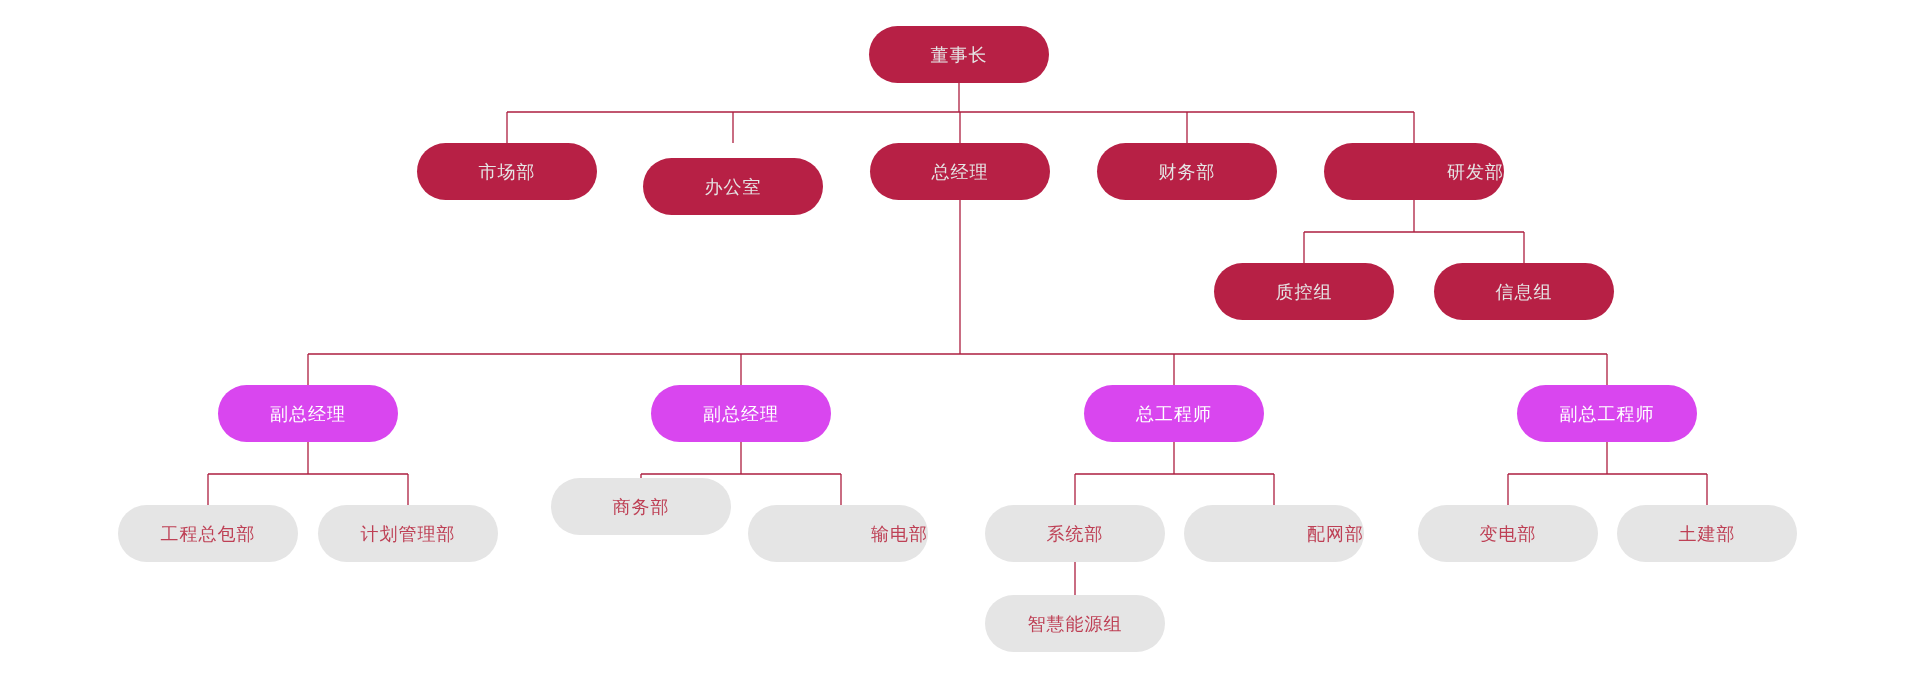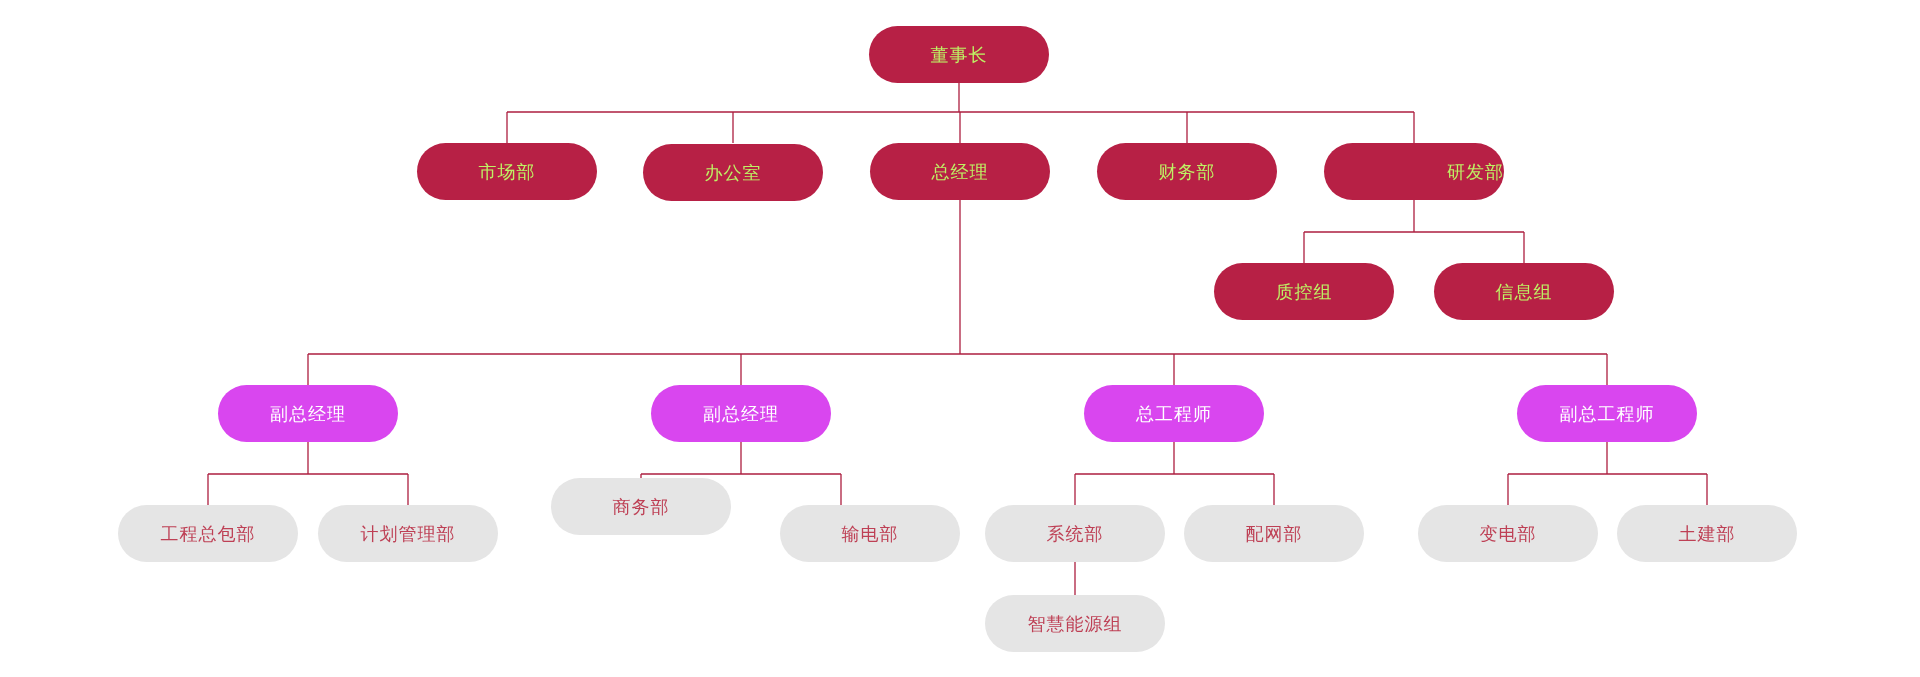--- a/index.html
+++ b/index.html
@@ -31,21 +31,21 @@
     display: flex;
     align-items: center;
     justify-content: center;
     font-size: 18px;
     font-weight: 500;
     letter-spacing: 1px;
     cursor: default;
     box-sizing: border-box;
     white-space: nowrap;
   }
-  .node.dark  { background: #b72045; color: #bef264; }
+  .node.dark  { background: #b72045; color: #e5e5e5; }
   .node.pink  { background: #d946ef; color: #ffffff; }
   .node.light { background: #e5e5e5; color: #be4055; }
 </style>
 </head>
 <body>
 
 <div class="canvas">
   <svg id="edges" xmlns="http://www.w3.org/2000/svg">
       <line x1="959" y1="83" x2="959" y2="112" stroke="#ac1e3f" stroke-width="1.3"></line>
       <line x1="507" y1="112" x2="1414" y2="112" stroke="#ac1e3f" stroke-width="1.3"></line>
@@ -82,21 +82,21 @@
       <line x1="1707" y1="474" x2="1707" y2="505" stroke="#ac1e3f" stroke-width="1.3"></line>
       <line x1="1075" y1="562" x2="1075" y2="595" stroke="#ac1e3f" stroke-width="1.3"></line>
     </svg>
   <div id="nodes">
       <div class="node dark" style="left: 869px; top: 26px;">
         <span>董事长</span>
       </div>
       <div class="node dark" style="left: 417px; top: 143px;">
         <span>市场部</span>
       </div>
-      <div class="node dark" style="left: 643px; top: 144px;">
+      <div class="node dark" style="left: 643px; top: 158px;">
         <span>办公室</span>
       </div>
       <div class="node dark" style="left: 870px; top: 143px;">
         <span>总经理</span>
       </div>
       <div class="node dark" style="left: 1097px; top: 143px;">
         <span>财务部</span>
       </div>
       <div class="node dark" style="left: 1324px; top: 143px; justify-content: flex-end;">
         <span>研发部</span>
@@ -121,27 +121,27 @@
       </div>
       <div class="node light" style="left: 118px; top: 505px;">
         <span>工程总包部</span>
       </div>
       <div class="node light" style="left: 318px; top: 505px;">
         <span>计划管理部</span>
       </div>
       <div class="node light" style="left: 551px; top: 478px;">
         <span>商务部</span>
       </div>
-      <div class="node light" style="left: 780px; top: 505px;">
+      <div class="node light" style="left: 748px; top: 505px; justify-content: flex-end;">
         <span>输电部</span>
       </div>
       <div class="node light" style="left: 985px; top: 505px; align-items: center;">
         <span>系统部</span>
       </div>
-      <div class="node light" style="left: 1184px; top: 505px;">
+      <div class="node light" style="left: 1184px; top: 505px; justify-content: flex-end;">
         <span>配网部</span>
       </div>
       <div class="node light" style="left: 1418px; top: 505px;">
         <span>变电部</span>
       </div>
       <div class="node light" style="left: 1617px; top: 505px;">
         <span>土建部</span>
       </div>
       <div class="node light" style="left: 985px; top: 595px; text-align: center;">
         <span>智慧能源组</span>

